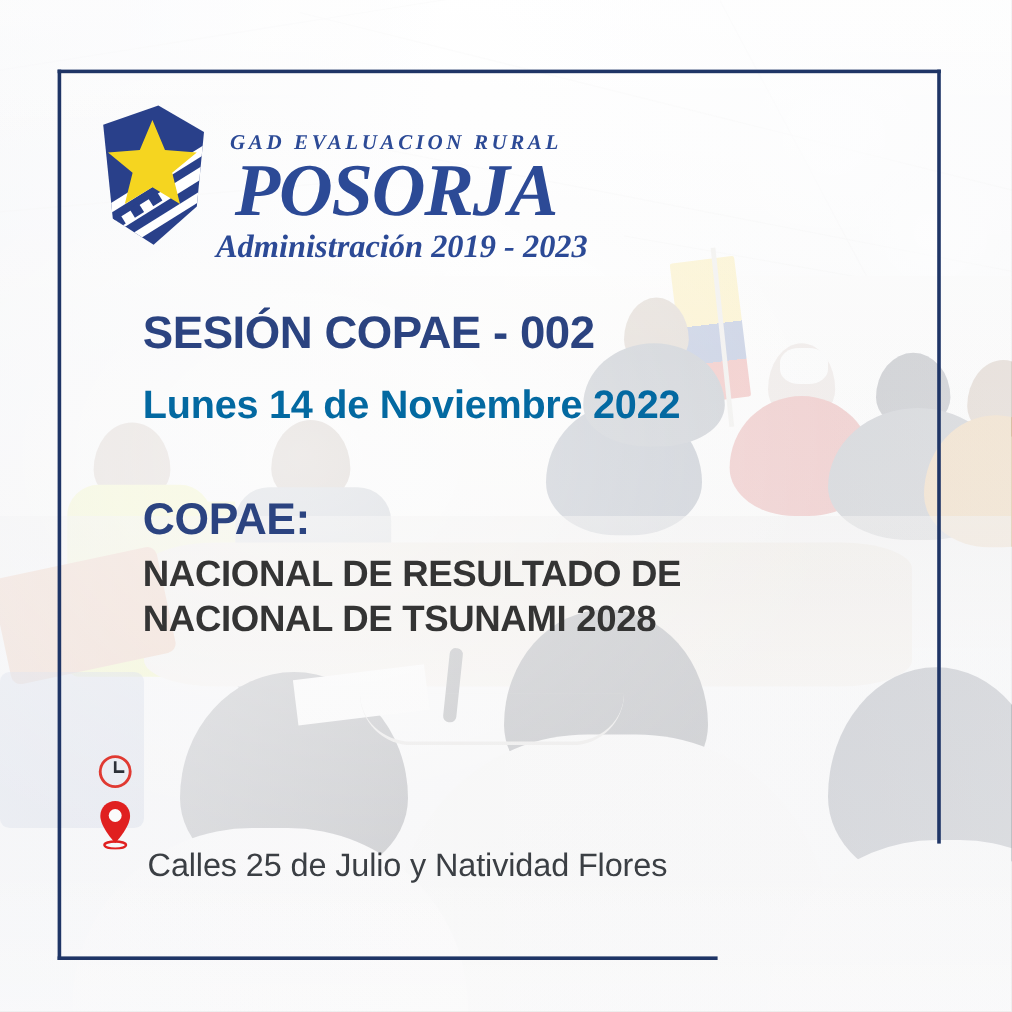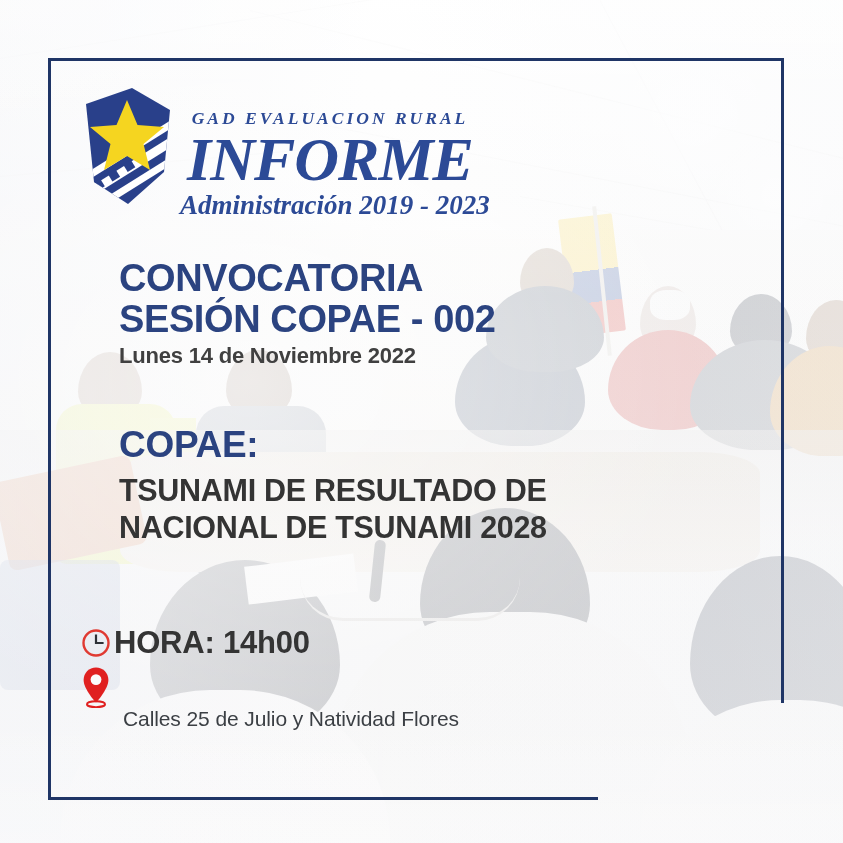--- a/index.html
+++ b/index.html
@@ -99,25 +99,25 @@
   
   .content{position:absolute;left:119px;top:258px;width:660px;}
   .h-main{
     color:#2b4380;
     font-weight:700;
     font-size:38px;
     line-height:1.09;
     letter-spacing:-.4px;
   }
   .h-date{
-    color:#404040;
-    font-weight:700;
-    font-size:22px;
+    color:#0369a1;
+    font-weight:700;
+    font-size:33px;
     line-height:1.15;
-    margin-top:2px;
+    margin-top:19px;
     letter-spacing:-.2px;
   }
   .tema-label{
     color:#2b4380;
     font-weight:700;
     font-size:37px;
     line-height:1;
     margin-top:58px;
     letter-spacing:-.3px;
   }
@@ -141,21 +141,21 @@
   .dtext{
     color:#343434;
     font-weight:700;
     font-size:31px;
     letter-spacing:-.2px;
     line-height:1.1;
   }
   .daddr{
     color:#3b3f44;
     font-weight:400;
-    font-size:21px;
+    font-size:27px;
     letter-spacing:-.1px;
     line-height:1.1;
     margin-left:45px;
     margin-top:1px;
   }
 </style>
 </head>
 <body>
 
 <div class="poster">
@@ -240,49 +240,47 @@
           <rect x="16" y="78" width="9" height="9" fill="#29408a"></rect>
           <rect x="34" y="78" width="9" height="9" fill="#29408a"></rect>
           <rect x="52" y="78" width="9" height="9" fill="#29408a"></rect>
         </g>
       </g>
       <polygon points="55,14 65.5,39 92,41 71.5,58 78,84 55,70 32,84 38.5,58 18,41 44.5,39" fill="#f5d520"></polygon>
     </svg>
 
     <div class="logo-txt">
       <div class="logo-line1">GAD EVALUACION RURAL</div>
-      <div class="logo-line2">INFORME</div>
+      <div class="logo-line2">POSORJA</div>
       <div class="logo-line3">Administración 2019 - 2023</div>
     </div>
   </div>
 
   <div class="content">
     <div class="h-main">
-      <div>CONVOCATORIA</div>
       <div>SESIÓN COPAE - 002</div>
     </div>
     <div class="h-date">Lunes 14 de  Noviembre 2022</div>
 
     <div class="tema-label">COPAE:</div>
     <div class="tema-body">
-      <div>TSUNAMI DE RESULTADO DE</div>
+      <div>NACIONAL DE RESULTADO DE</div>
       <div>NACIONAL DE TSUNAMI 2028</div>
     </div>
   </div>
 
   <div class="details">
 
     <div class="drow hora">
       <div class="dicon">
         <svg width="30" height="30" viewBox="0 0 30 30">
           <circle cx="15" cy="15" r="12.5" fill="none" stroke="#e03a32" stroke-width="2.4"></circle>
           <path d="M15 7.5 V15 H21.5" fill="none" stroke="#2d3138" stroke-width="2.2" stroke-linecap="square"></path>
         </svg>
       </div>
-      <div class="dtext">HORA: 14h00</div>
     </div>
 
     <div class="drow lugar">
       <div class="dicon">
         <svg width="30" height="42" viewBox="0 0 30 42">
           <path d="M15 1.5 C8.1 1.5 2.6 7 2.6 13.9 C2.6 23.2 15 36.5 15 36.5 C15 36.5 27.4 23.2 27.4 13.9 C27.4 7 21.9 1.5 15 1.5 Z" fill="#e02020"></path>
           <circle cx="15" cy="13.6" r="5.4" fill="#fbfbfb"></circle>
           <ellipse cx="15" cy="38.2" rx="9" ry="3" fill="none" stroke="#e02020" stroke-width="2"></ellipse>
         </svg>
       </div>

